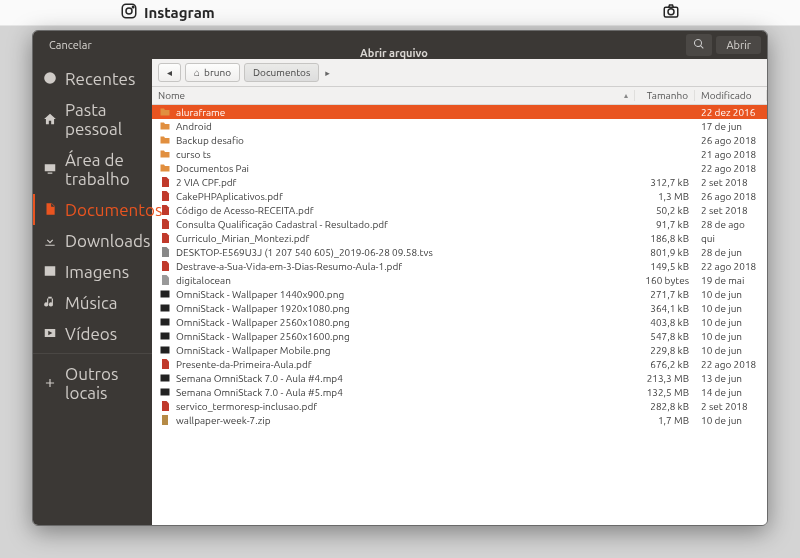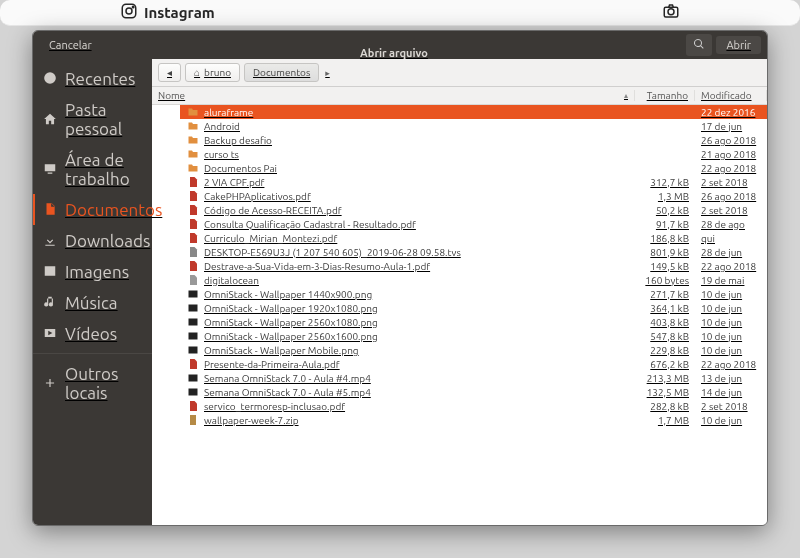--- a/index.html
+++ b/index.html
@@ -3,33 +3,32 @@
 <meta charset="utf-8">
 <style>
   * { margin: 0; padding: 0; box-sizing: border-box; font-family: Ubuntu, "Segoe UI", sans-serif; }
   body { background: #d4d4d4; width: 800px; height: 558px; overflow: hidden; }
 
   
   .bg-top {
     position: absolute; top: 0; left: 0; right: 0; height: 26px;
     background: #fafafa; border-bottom: 1px solid #e6e6e6;
     display: flex; align-items: center; justify-content: space-between;
-    padding: 0 120px; color: #262626; border-radius: 10px;
+    padding: 0 120px; color: #262626;
   }
   .insta { display: flex; align-items: center; gap: 6px; font-family: cursive; font-weight: 600; font-size: 15px; }
   .insta svg { width: 18px; height: 18px; }
   .cam svg { width: 18px; height: 18px; }
 
   
   .dialog {
     position: absolute; top: 30px; left: 32px; right: 32px; bottom: 32px;
     box-shadow: 0 6px 24px rgba(0,0,0,0.4);
     border-radius: 6px; overflow: hidden; display: flex; flex-direction: column;
     border: 1px solid rgba(0,0,0,0.5);
-    text-decoration: underline;
   }
   .dlg-header {
     background: #3b3835; color: #d9d6d2; height: 28px;
     display: flex; align-items: center; justify-content: space-between;
     padding: 0 6px; font-size: 11px;
   }
   .dlg-header .hbtn {
     padding: 3px 10px; cursor: pointer; border-radius: 3px;
   }
   .dlg-header .title { flex: 1; text-align: center; font-weight: 600; margin-top: 15px; }
@@ -73,21 +72,21 @@
   .listhdr {
     display: flex; background: #f2f1f0; border-bottom: 1px solid #d9d8d6;
     font-size: 10px; color: #555; height: 18px; align-items: center;
   }
   .listhdr > div { padding: 0 6px; border-right: 1px solid #e0dfdd; }
   .col-name { flex: 1; display: flex; align-items: center; justify-content: space-between; }
   .col-size { width: 60px; text-align: right; }
   .col-mod  { width: 72px; }
   .sortcaret { font-size: 8px; color: #888; }
 
-  .list { flex: 1; overflow-y: auto; font-size: 10px; color: #3c3c3c; padding-left: 28px; }
+  .list { flex: 1; overflow-y: auto; font-size: 10px; color: #3c3c3c; }
   .row { display: flex; align-items: center; height: 14px; padding: 0 0 0 6px; cursor: pointer; }
   .row.selected { background: #e95420; color: #fff; }
   .row .ic { width: 14px; display: flex; align-items: center; justify-content: center; margin-right: 4px; }
   .row .ic svg { width: 12px; height: 12px; }
   .row .nm { flex: 1; white-space: nowrap; overflow: hidden; }
   .row .sz { width: 60px; text-align: right; padding-right: 6px; }
   .row .md { width: 72px; padding-left: 6px; }
 
   .fld path { fill: #e18f3f; }
   .pdf path { fill: #c0392b; }

